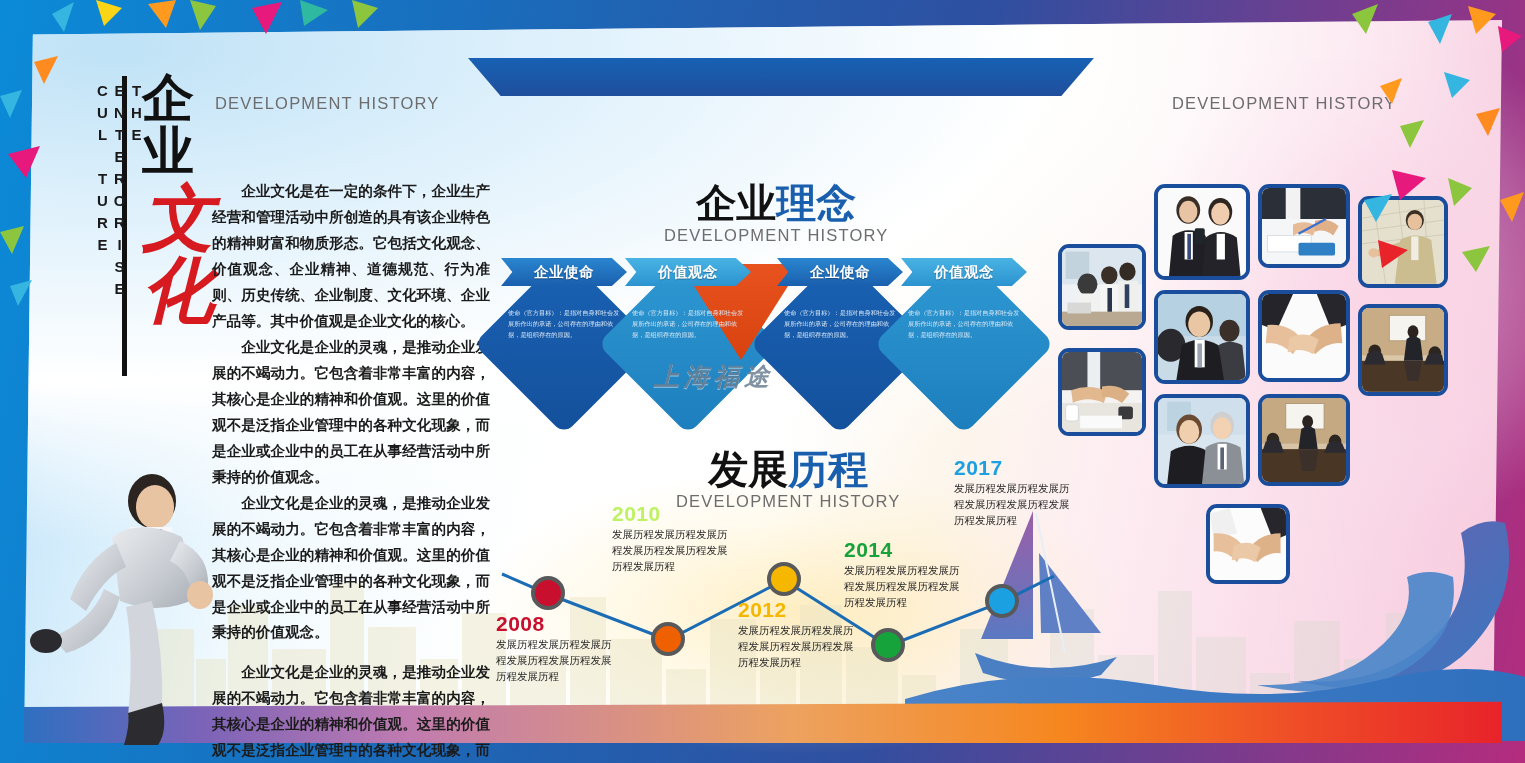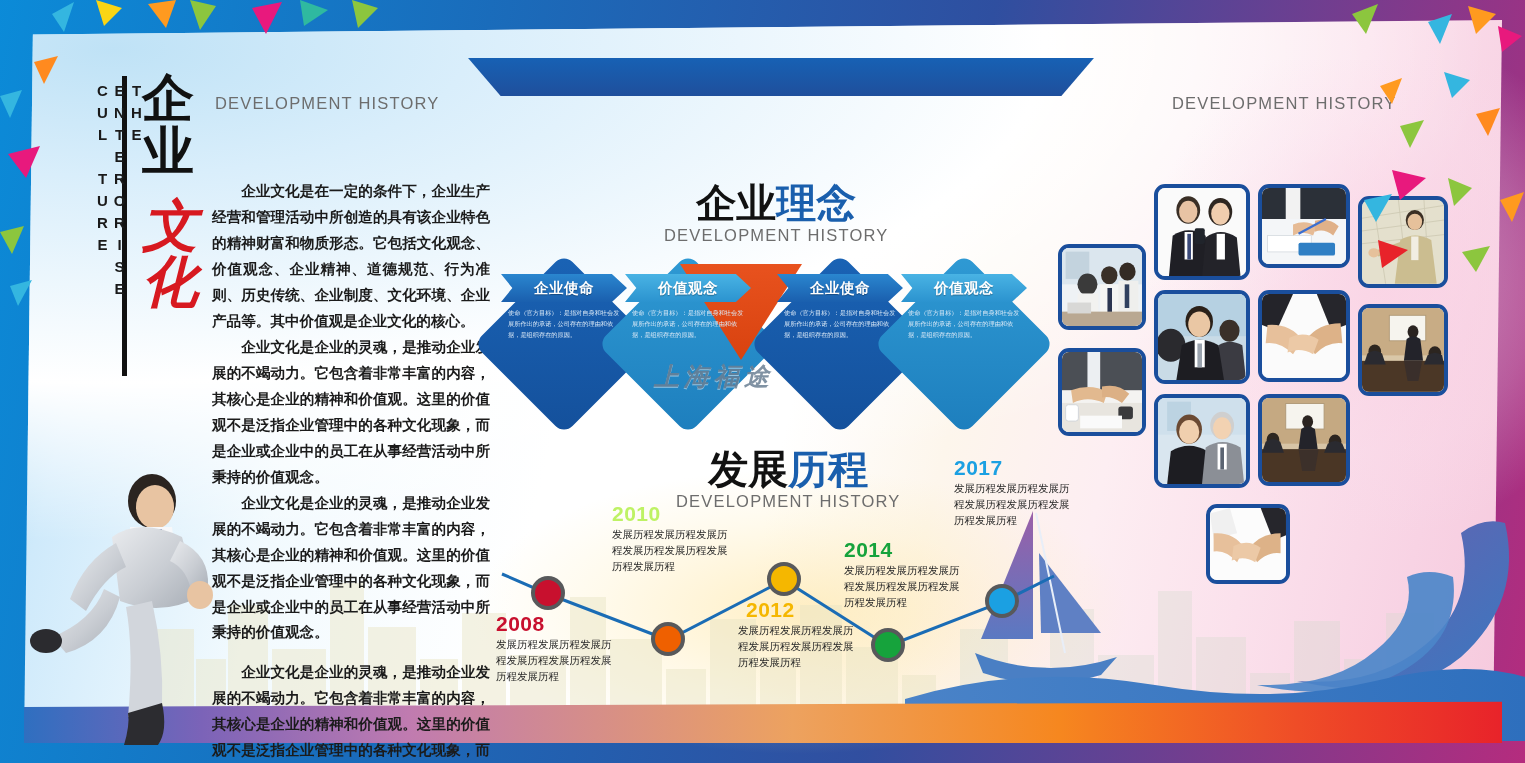--- a/index.html
+++ b/index.html
@@ -99,22 +99,22 @@
     writing-mode:vertical-rl; text-orientation:upright;
     font-size:15px; letter-spacing:5px; font-weight:bold; color:#1a1a1a;
     font-family:"Liberation Sans",sans-serif;
   }
   .cn-vert{
     position:absolute; left:92px; top:0px;
     display:flex; flex-direction:column; align-items:center;
   }
   .cn-vert .c1{ font-size:52px; font-weight:bold; color:#111; line-height:1.02;
     font-family:"DejaVu Sans",sans-serif; }
-  .cn-vert .c2{ font-size:56px; font-weight:bold; color:#d71920; line-height:1.0;
-    font-family:"DejaVu Sans",sans-serif; font-style:italic; margin-top:20px;}
+  .cn-vert .c2{ font-size:72px; font-weight:bold; color:#d71920; line-height:1.0;
+    font-family:"DejaVu Sans",sans-serif; font-style:italic; margin-top:4px;}
 
   
   .sec-head{ position:absolute; z-index:4; }
   .sec-cn{ font-size:40px; font-weight:bold; line-height:1.05; white-space:nowrap; }
   .sec-cn .dark{ color:#111; font-family:"DejaVu Sans",sans-serif; }
   .sec-cn .blue{ color:#1a5fad; font-family:"DejaVu Sans",sans-serif; }
   .sec-en{ font-size:16.5px; color:#6d6d6d; letter-spacing:1.2px; margin-top:2px; white-space:nowrap; }
 
   #head-company{ left:215px; top:92px; }
   #head-idea{ left:664px; top:182px; text-align:center; }
@@ -146,21 +146,21 @@
     position:absolute; top:56px; width:112px; z-index:3;
     color:#dceaf7; font-size:6.2px; line-height:1.75; text-align:left;
     font-family:"DejaVu Sans",sans-serif;
   }
   .dia-text.t1{ left:10px; }
   .dia-text.t2{ left:134px; }
   .dia-text.t3{ left:286px; }
   .dia-text.t4{ left:410px; }
 
   .ribbon{
-    position:absolute; top:22px; height:28px; width:126px; z-index:5;
+    position:absolute; top:6px; height:28px; width:126px; z-index:5;
     display:flex; align-items:center; justify-content:center;
     color:#fff; font-size:14.5px; font-weight:bold; letter-spacing:.5px;
     font-family:"DejaVu Sans",sans-serif;
     text-shadow:0 1px 1px rgba(0,0,0,.3);
     clip-path: polygon(0 0, 88% 0, 100% 50%, 88% 100%, 0 100%, 9% 50%);
   }
   .ribbon.r1{ left:3px;   background:linear-gradient(180deg,#2a86cf,#1a5fae); }
   .ribbon.r2{ left:127px; background:linear-gradient(180deg,#49b3e4,#2b93cf); }
   .ribbon.r3{ left:279px; background:linear-gradient(180deg,#2a86cf,#1a5fae); }
   .ribbon.r4{ left:403px; background:linear-gradient(180deg,#49b3e4,#2b93cf); }
@@ -350,21 +350,21 @@
       <div class="tl-year" style="color:#c8102e;">2008</div>
       <div class="tl-desc">发展历程发展历程发展历程发展历程发展历程发展历程发展历程</div>
     </div>
 
     <div class="tl-item" style="left:116px; top:22px;">
       <div class="tl-year" style="color:#bef264;">2010</div>
       <div class="tl-desc">发展历程发展历程发展历程发展历程发展历程发展历程发展历程</div>
     </div>
 
     <div class="tl-item" style="left:242px; top:118px;">
-      <div class="tl-year" style="color:#f5b700;margin-left:8px;">2012</div>
+      <div class="tl-year" style="color:#f5b700;">2012</div>
       <div class="tl-desc">发展历程发展历程发展历程发展历程发展历程发展历程发展历程</div>
     </div>
 
     <div class="tl-item" style="left:348px; top:22px;">
       <div class="tl-year" style="color:#16a33c;margin-top:36px;">2014</div>
       <div class="tl-desc">发展历程发展历程发展历程发展历程发展历程发展历程发展历程</div>
     </div>
 
     <div class="tl-item" style="left:458px; top:-24px;">
       <div class="tl-year" style="color:#1ba0e2;">2017</div>

